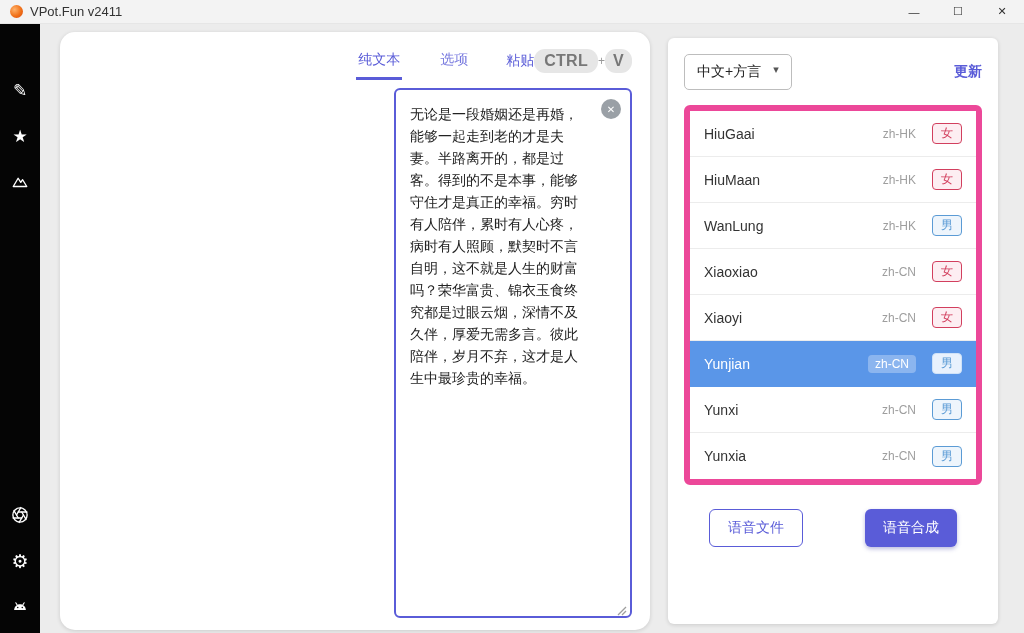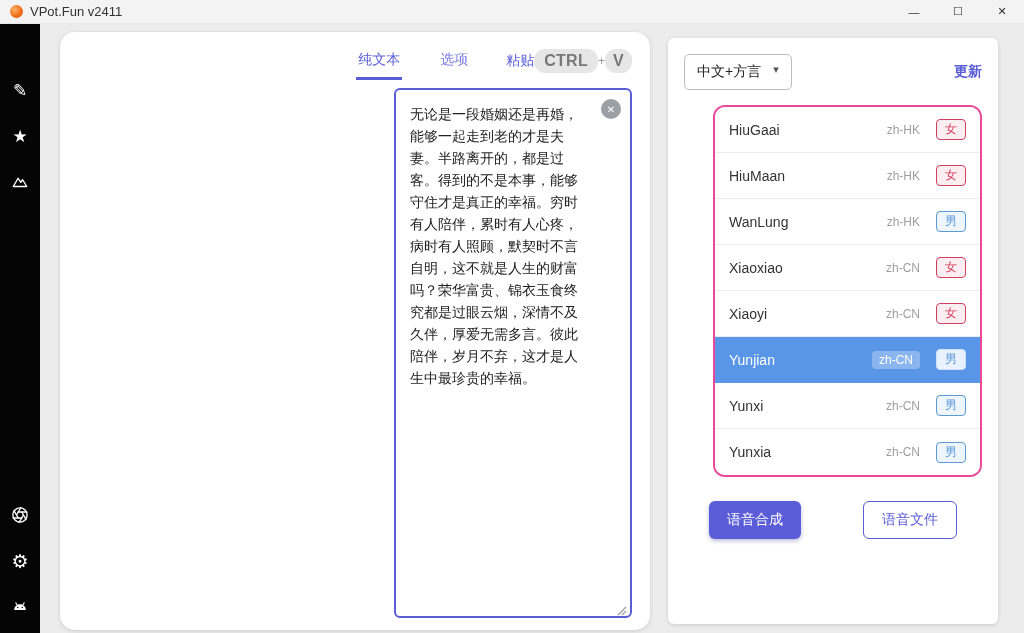--- a/index.html
+++ b/index.html
@@ -46,21 +46,21 @@
   .clear-btn { position:absolute; top:9px; right:9px; width:20px; height:20px; border-radius:50%; background:#9aa0a6; color:#fff; font-size:10px; display:flex; align-items:center; justify-content:center; cursor:pointer; }
   .resize-grip { position:absolute; right:3px; bottom:3px; width:11px; height:11px; }
 
   
   .right-panel { width:330px; flex:none; background:#fff; border-radius:6px; box-shadow:0 1px 4px rgba(0,0,0,.14); margin:14px 26px 9px 0; padding:16px; display:flex; flex-direction:column; }
   .voice-header { display:flex; align-items:center; justify-content:space-between; flex:none; margin-bottom:15px; }
   .lang-select { border:1px solid #bdbdbd; border-radius:5px; padding:8px 12px; display:flex; gap:12px; font-size:14px; color:#222; cursor:pointer; background:#fff; }
   .lang-chevron { font-size:11px; color:#555; }
   .update-link { color:var(--accent); font-size:14px; font-weight:700; cursor:pointer; }
 
-  .voice-list { border:2px solid #ec4899; border-radius:12px; overflow:hidden; flex:none;margin-left:29px; }
+  .voice-list { border:6px solid #ec4899; border-radius:6px; overflow:hidden; flex:none; }
   .voice-row { display:flex; align-items:center; height:46px; padding:0 14px; border-bottom:1px solid #ececec; background:#fff; cursor:pointer; }
   .voice-list .voice-row:last-child { border-bottom:none; }
   .voice-name { font-size:14px; color:#333; }
   .voice-locale { margin-left:auto; font-size:12px; color:#9e9e9e; margin-right:16px; }
   .voice-gender { font-size:12px; padding:1px 8px; border-radius:4px; border:1px solid; line-height:17px; }
   .voice-gender.female { color:var(--female); border-color:var(--female); background:#fdeef2; }
   .voice-gender.male { color:var(--male); border-color:var(--male); background:#eef5fc; }
   .voice-row.selected { background:var(--selected-row); border-bottom-color:var(--selected-row); }
   .voice-row.selected .voice-name { color:#fff; }
   .voice-row.selected .voice-locale { color:#fff; background:rgba(255,255,255,.30); border-radius:4px; padding:2px 7px; }
@@ -202,20 +202,20 @@
   </div>
             <div class="voice-row">
     <span class="voice-name">Yunxia</span>
     <span class="voice-locale">zh-CN</span>
     <span class="voice-gender male">男</span>
   </div>
           </div>
 
 
         <div class="action-row">
+          <button class="btn btn-outline">语音文件</button>
           <button class="btn btn-primary">语音合成</button>
-          <button class="btn btn-outline">语音文件</button>
         </div>
       </div>
 
     </div>
   </div>
 </div>
 
 </body></html>

